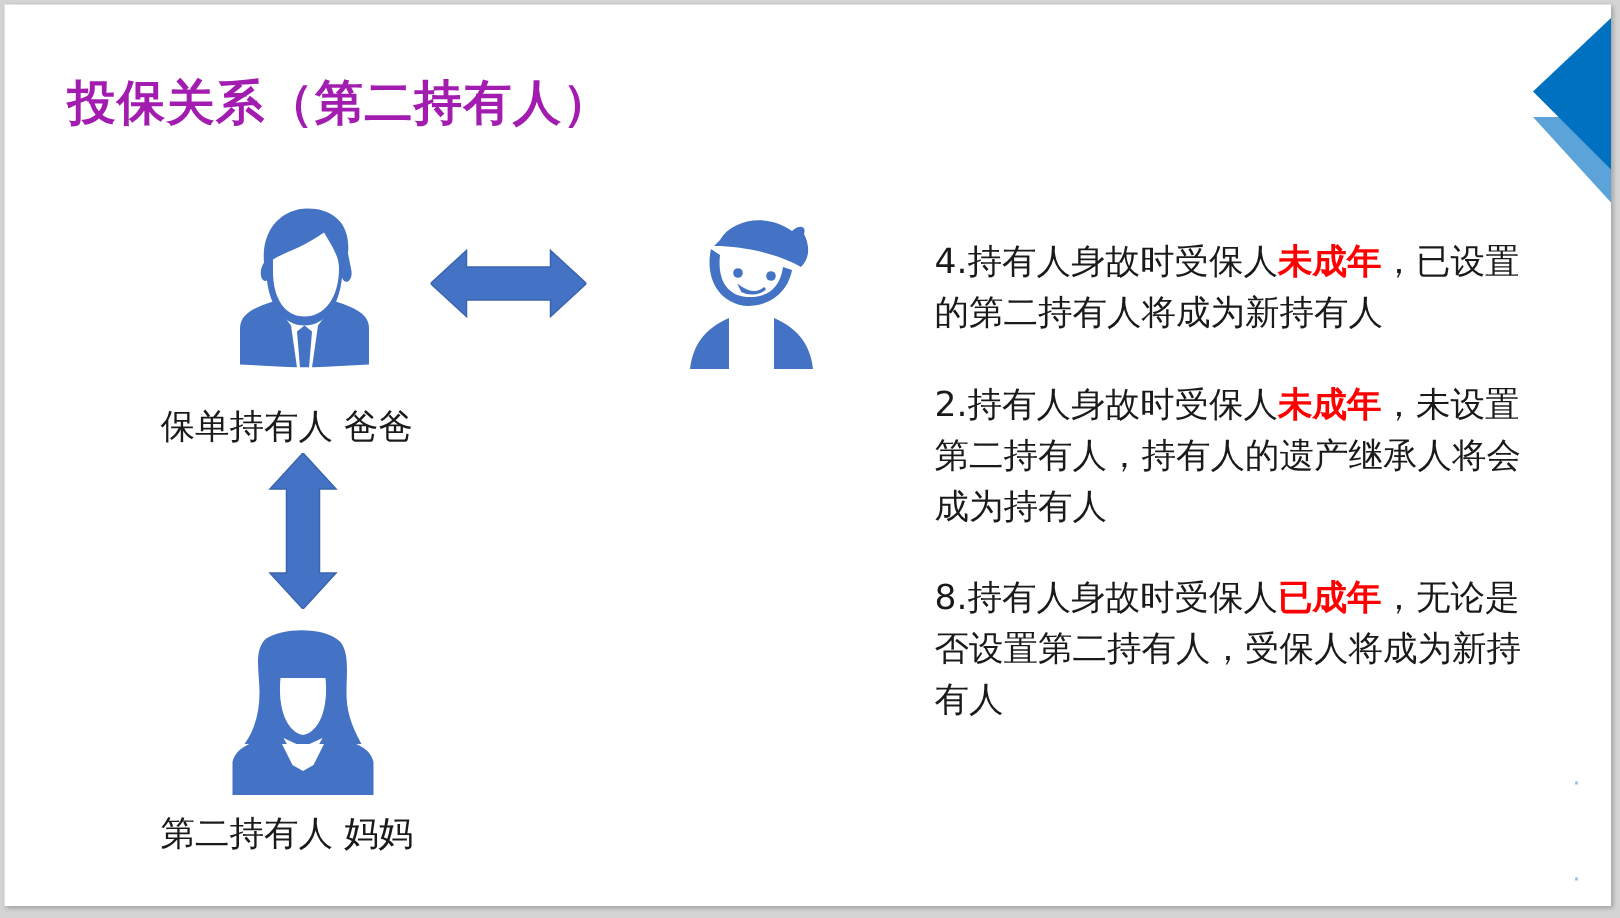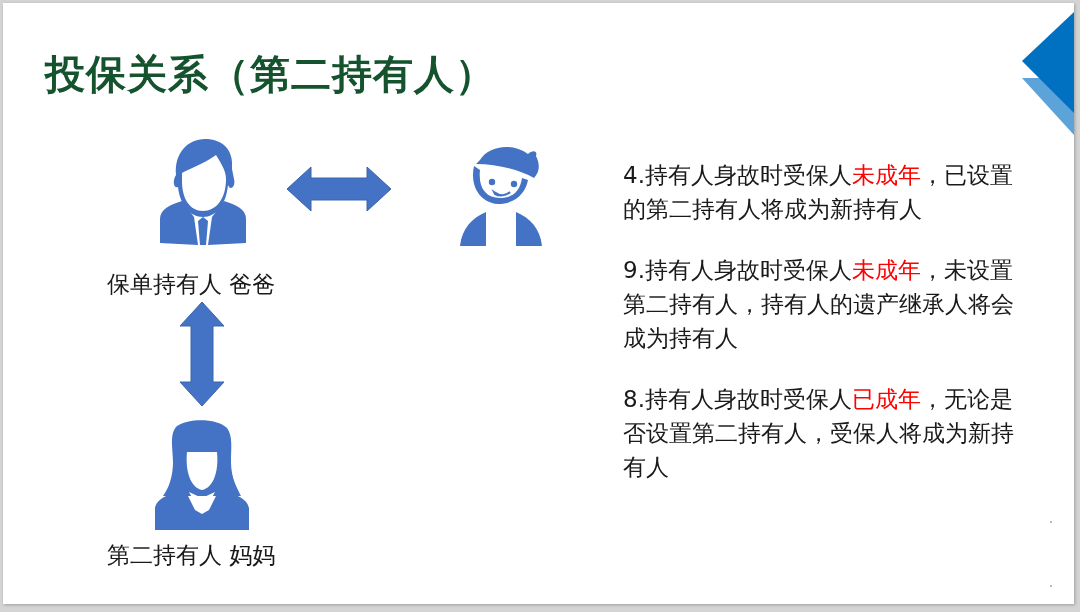--- a/index.html
+++ b/index.html
@@ -1,27 +1,27 @@
 <!DOCTYPE html>
 <html><head>
 <meta charset="utf-8">
 <style>
   html, body { margin:0; padding:0; }
   body { width:1080px; height:612px; background:#d4d4d4; position:relative; overflow:hidden;
          font-family:"DejaVu Sans","Liberation Sans",sans-serif; }
   .slide { position:absolute; left:3px; top:3px; width:1071px; height:601px; background:#ffffff;
            box-shadow: 1px 1px 3px rgba(0,0,0,0.25); overflow:hidden; }
-  .title { position:absolute; left:42px; top:44px; font-size:40px; color:#14532d; font-weight:bold; letter-spacing:1px; white-space:nowrap; }
+  .title { position:absolute; left:42px; top:44px; font-size:32px; color:#a21caf; font-weight:bold; letter-spacing:1px; white-space:nowrap; }
   .deco { position:absolute; left:0; top:0; }
   .icon { position:absolute; }
   .label { position:absolute; font-size:23px; color:#1a1a1a; white-space:nowrap; }
   .arrow { position:absolute; }
   .rules { position:absolute; left:620px; top:155px; width:400px; }
   .rule { font-size:23px; line-height:34px; color:#1a1a1a; margin-bottom:27px; }
-  .hl { color:#ff0000; }
+  .hl { color:#ff0000;font-weight:bold; }
   .dot { position:absolute; width:2px; height:2px; background:#a9bfe0; }
 </style>
 </head>
 <body>
 
 <div class="slide">
 
   <svg class="deco" width="1071" height="140" viewBox="0 0 1071 140">
     <polygon points="1071,75 1019,75 1071,132" fill="#5ba3d9"></polygon>
     <polygon points="1071,9 1019,58 1071,110" fill="#0070c0"></polygon>
@@ -59,19 +59,19 @@
   <svg class="icon" style="left:150px;top:415px" width="98" height="112" viewBox="0 0 98 112">
     <path d="M24 8 C36 0 64 0 74 10 C80 18 78 30 78 44 C78 60 84 70 88 78 L10 78 C16 70 20 58 20 44 C20 30 16 16 24 8 Z" fill="#4472c4"></path>
     <path d="M34 34 L64 34 C66 54 60 70 49 72 C38 70 32 54 34 34 Z" fill="#fff"></path>
     <path d="M2 112 L2 90 C4 80 16 76 32 72 L42 92 L49 96 L56 92 L66 72 C82 76 94 80 96 90 L96 112 Z" fill="#4472c4"></path>
     <path d="M36 74 L46 92 L49 86 L52 92 L62 74 L49 80 Z" fill="#fff"></path>
   </svg>
   <div class="label" style="left:104px;top:537px">第二持有人 妈妈</div>
 
   <div class="rules">
     <div class="rule"><span>4.持有人身故时受保人</span><span class="hl">未成年</span><span>，已设置的第二持有人将成为新持有人</span></div>
-    <div class="rule"><span>9.持有人身故时受保人</span><span class="hl">未成年</span><span>，未设置第二持有人，持有人的遗产继承人将会成为持有人</span></div>
+    <div class="rule"><span>2.持有人身故时受保人</span><span class="hl">未成年</span><span>，未设置第二持有人，持有人的遗产继承人将会成为持有人</span></div>
     <div class="rule"><span>8.持有人身故时受保人</span><span class="hl">已成年</span><span>，无论是否设置第二持有人，受保人将成为新持有人</span></div>
   </div>
 
   <div class="dot" style="left:1047px;top:518px"></div>
   <div class="dot" style="left:1047px;top:582px"></div>
 </div>
 
 </body></html>

